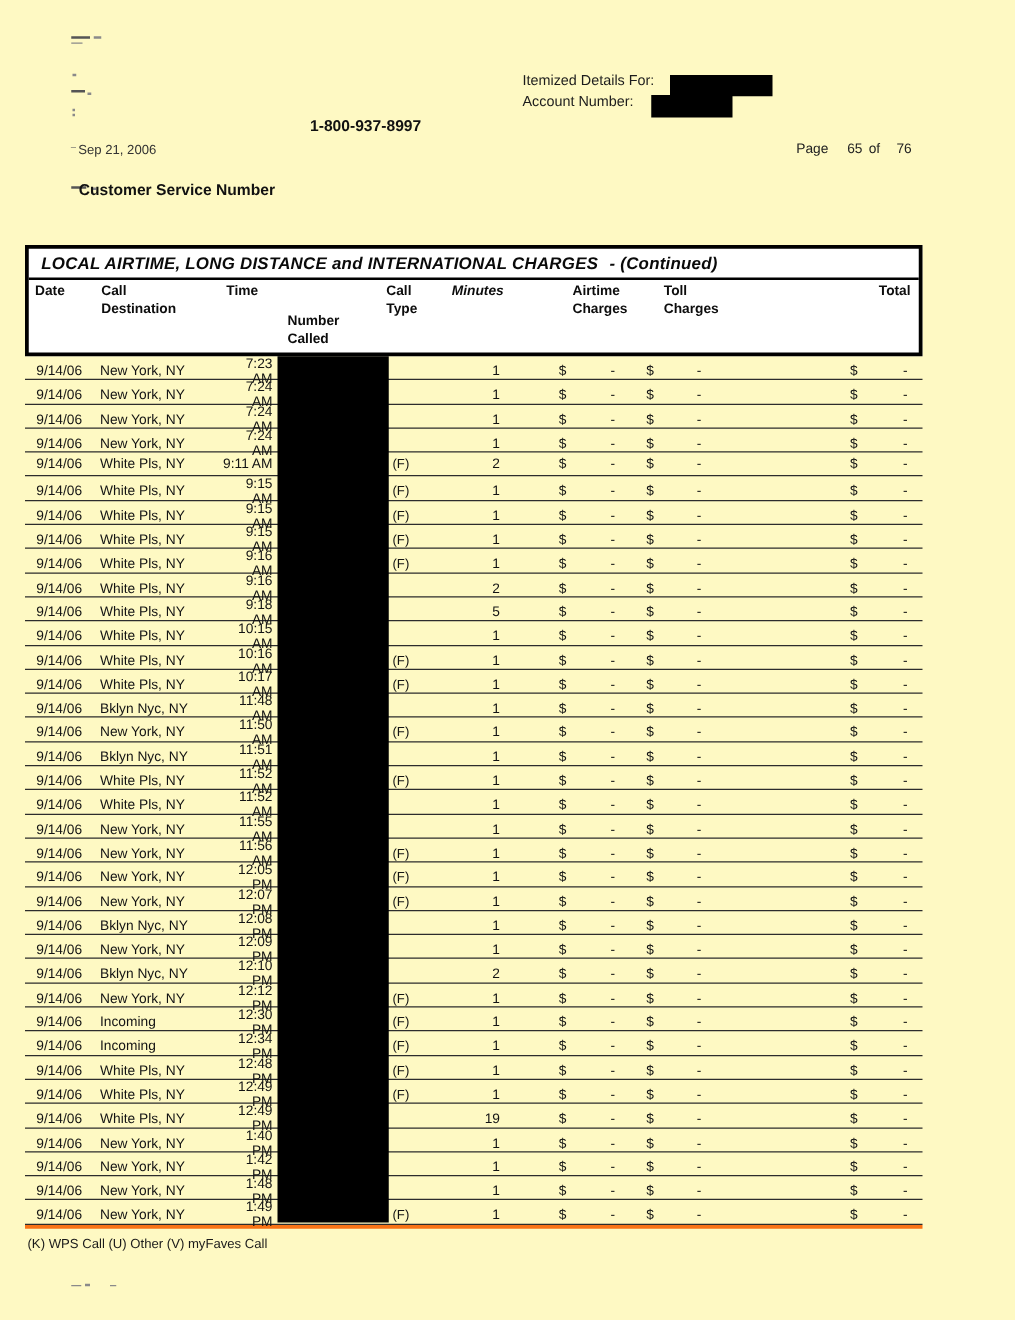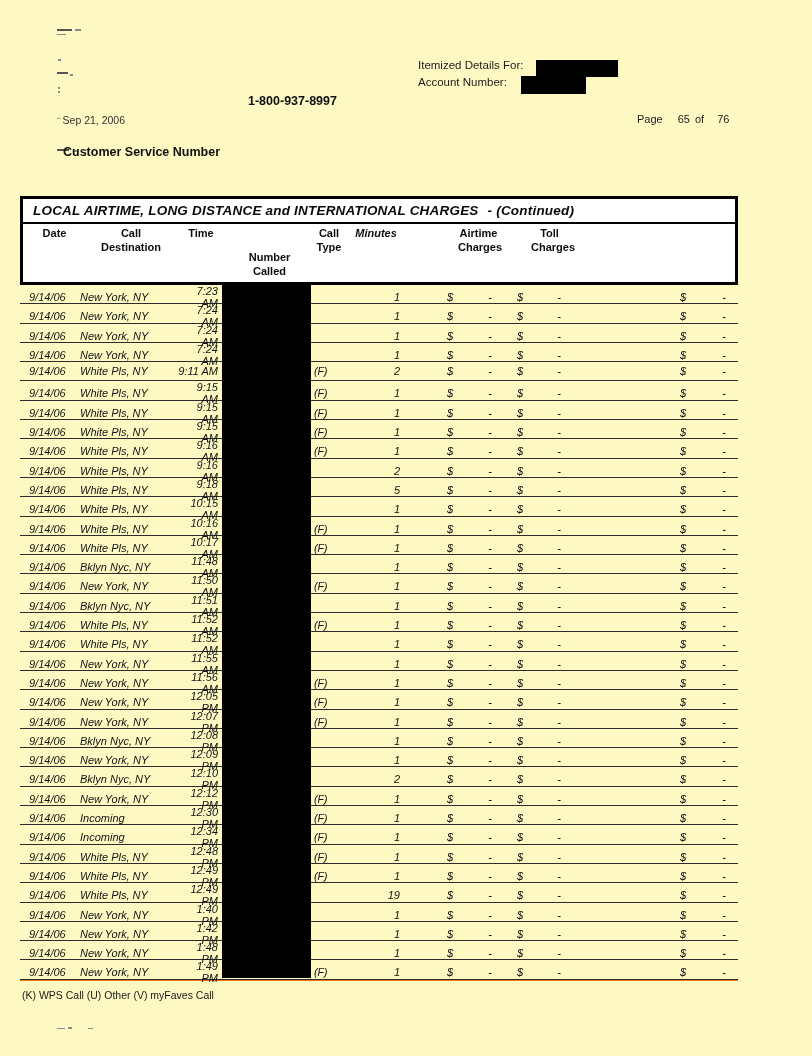--- a/index.html
+++ b/index.html
@@ -29,29 +29,29 @@
   .title-row{
     height:23px;border-bottom:2px solid #000;display:flex;align-items:center;
     padding-left:10px;font-weight:bold;font-style:italic;font-size:13.5px;color:#0a0a0a;
     letter-spacing:.2px;white-space:nowrap;
   }
   .title-row .t2{margin-left:9px;}
   .cols-row{
     display:grid;grid-template-columns:58px 100px 40px 88px 40px 54px 96px 69px 1fr;
     padding:3px 0 4px 0;font-weight:bold;font-size:11px;line-height:13.5px;color:#0d0d0d;
   }
-  .cols-row .c{white-space:pre-line;text-align:center;}
+  .cols-row .c{white-space:pre-line;}
   .ch-date{padding-left:5px;}
   .ch-number{padding-left:9px;margin-top:24px;}
   .ch-minutes{text-align:right;font-style:italic;}
   .ch-airtime{padding-left:55px;}
   .ch-toll{padding-left:32px;}
   .ch-total{padding-left:135px;}
 
-  .table-body{position:relative;border-bottom:1px solid #f97316;font-style:italic;}
+  .table-body{position:relative;border-bottom:3px solid #f97316;}
   .data-row{
     display:grid;grid-template-columns:58px 100px 40px 88px 40px 54px 96px 69px 1fr;
     height:19.3px;box-sizing:border-box;border-bottom:1px solid #2c2c2c;
     align-items:center;font-size:11px;color:#131313;
   }
   .cd-date{padding-left:9px;}
   .cd-dest{padding-left:2px;}
   .cd-time{text-align:right;}
   .cd-type{padding-left:8px;font-size:10.5px;}
   .cd-min{text-align:right;}
@@ -110,20 +110,21 @@
         <div class="c">Time</div>
         <div class="c ch-number">Number
 Called</div>
         <div class="c">Call
 Type</div>
         <div class="c ch-minutes">Minutes</div>
         <div class="c ch-airtime">Airtime
 Charges</div>
         <div class="c ch-toll">Toll
 Charges</div>
+        <div class="c ch-total">Total</div>
       </div>
     </div>
     <div class="table-body">
       <div class="redact-col"></div>
     <div class="data-row">
     <div class="cd-date">9/14/06</div>
     <div class="cd-dest">New York, NY</div>
     <div class="cd-time">7:23 AM</div>
     <div></div>
     <div class="cd-type"></div>

